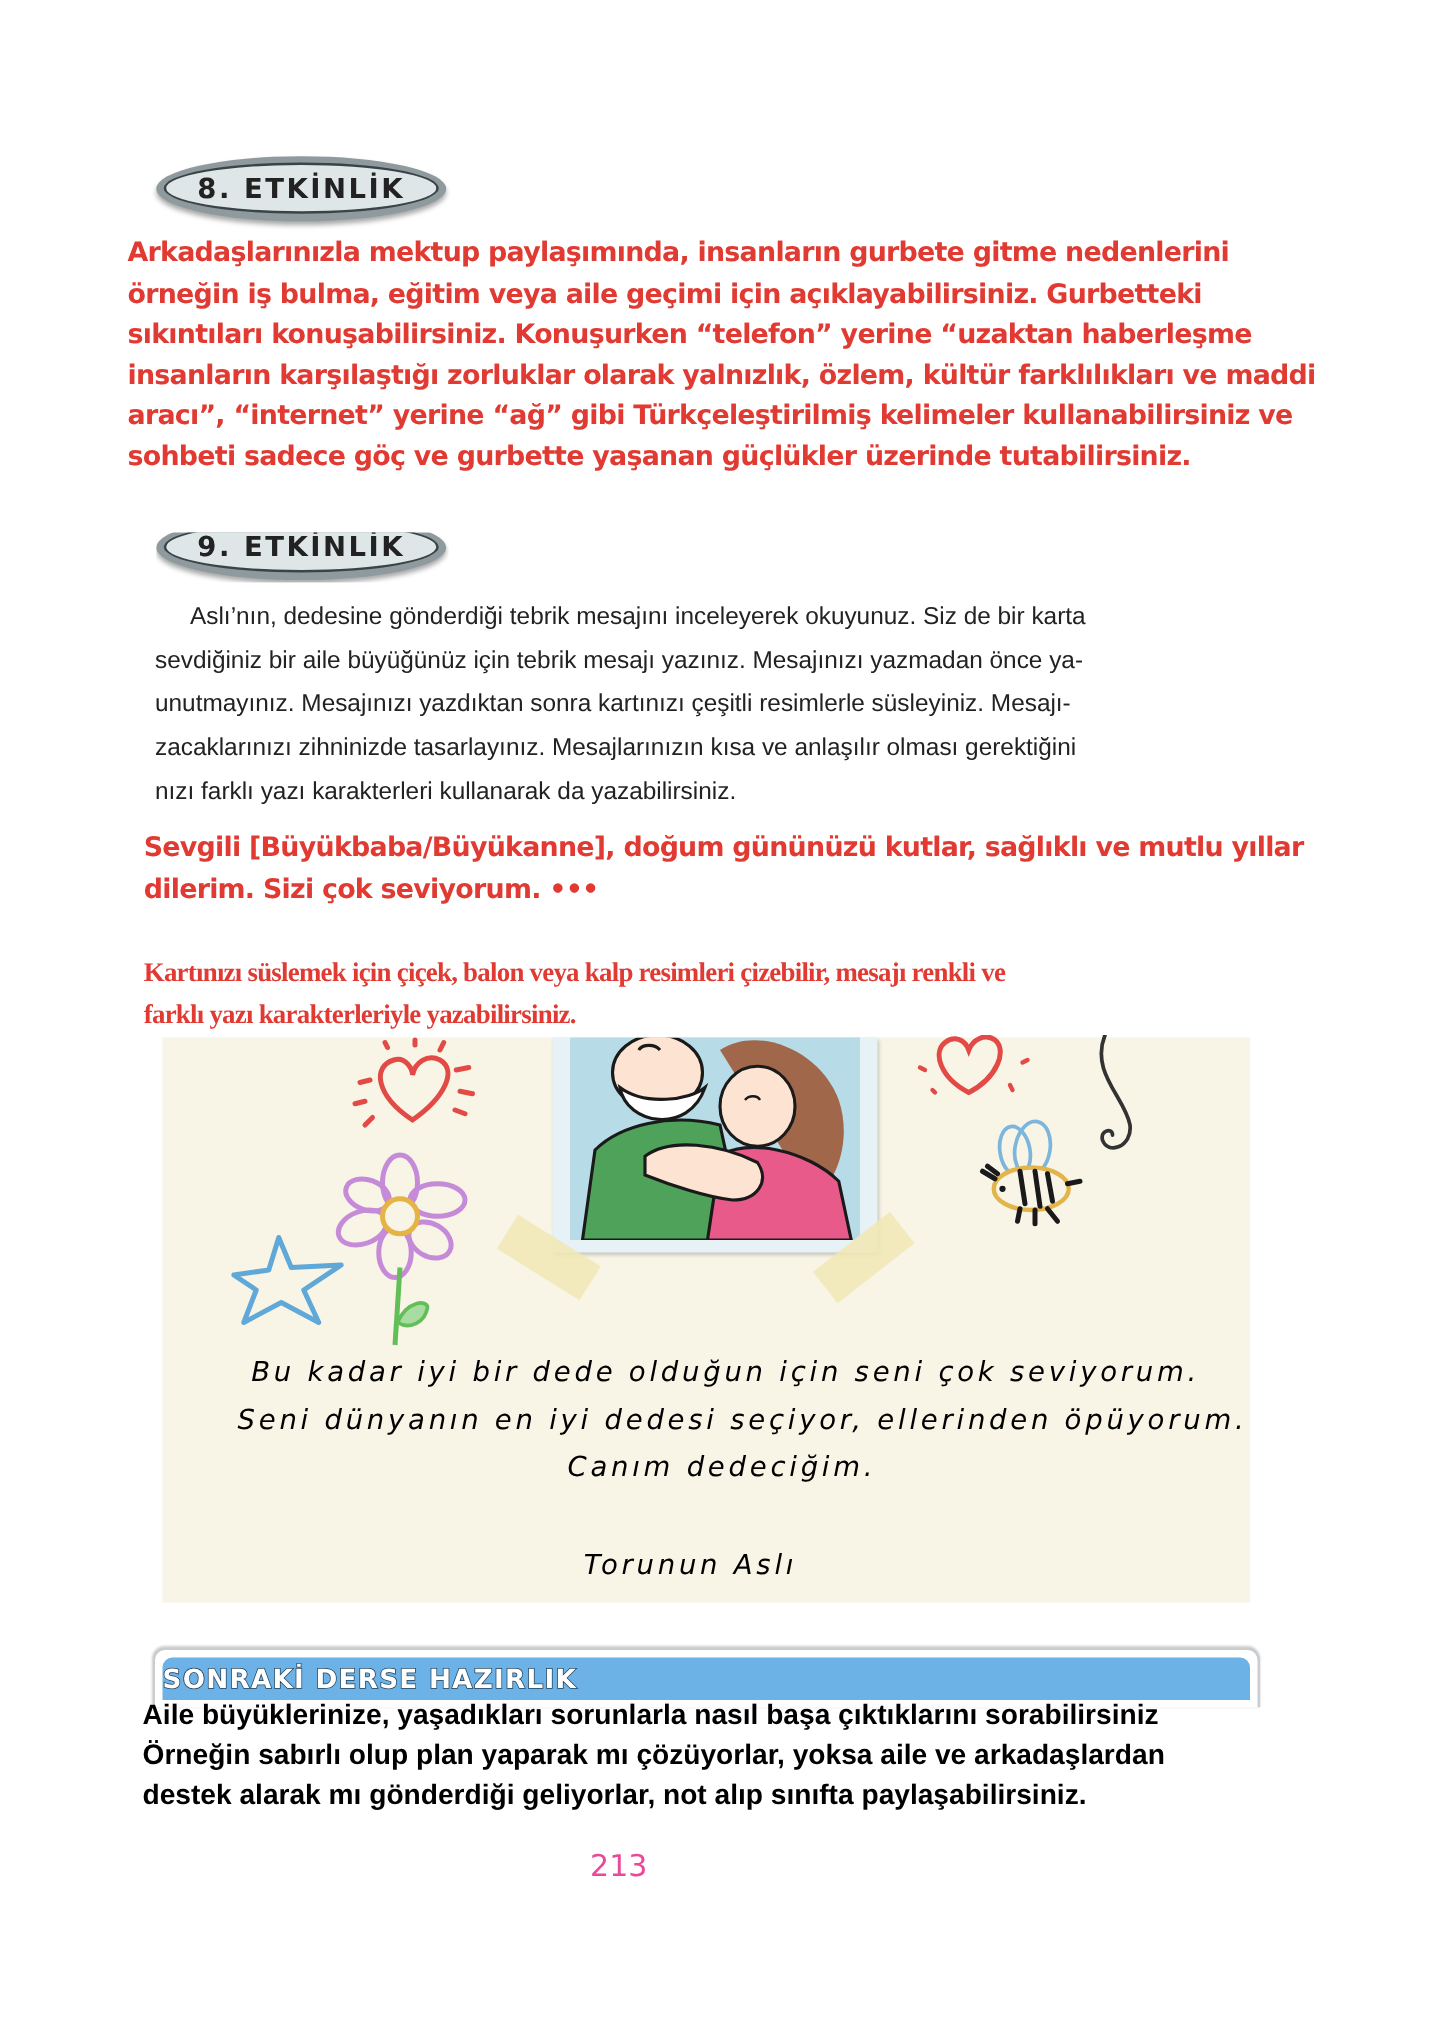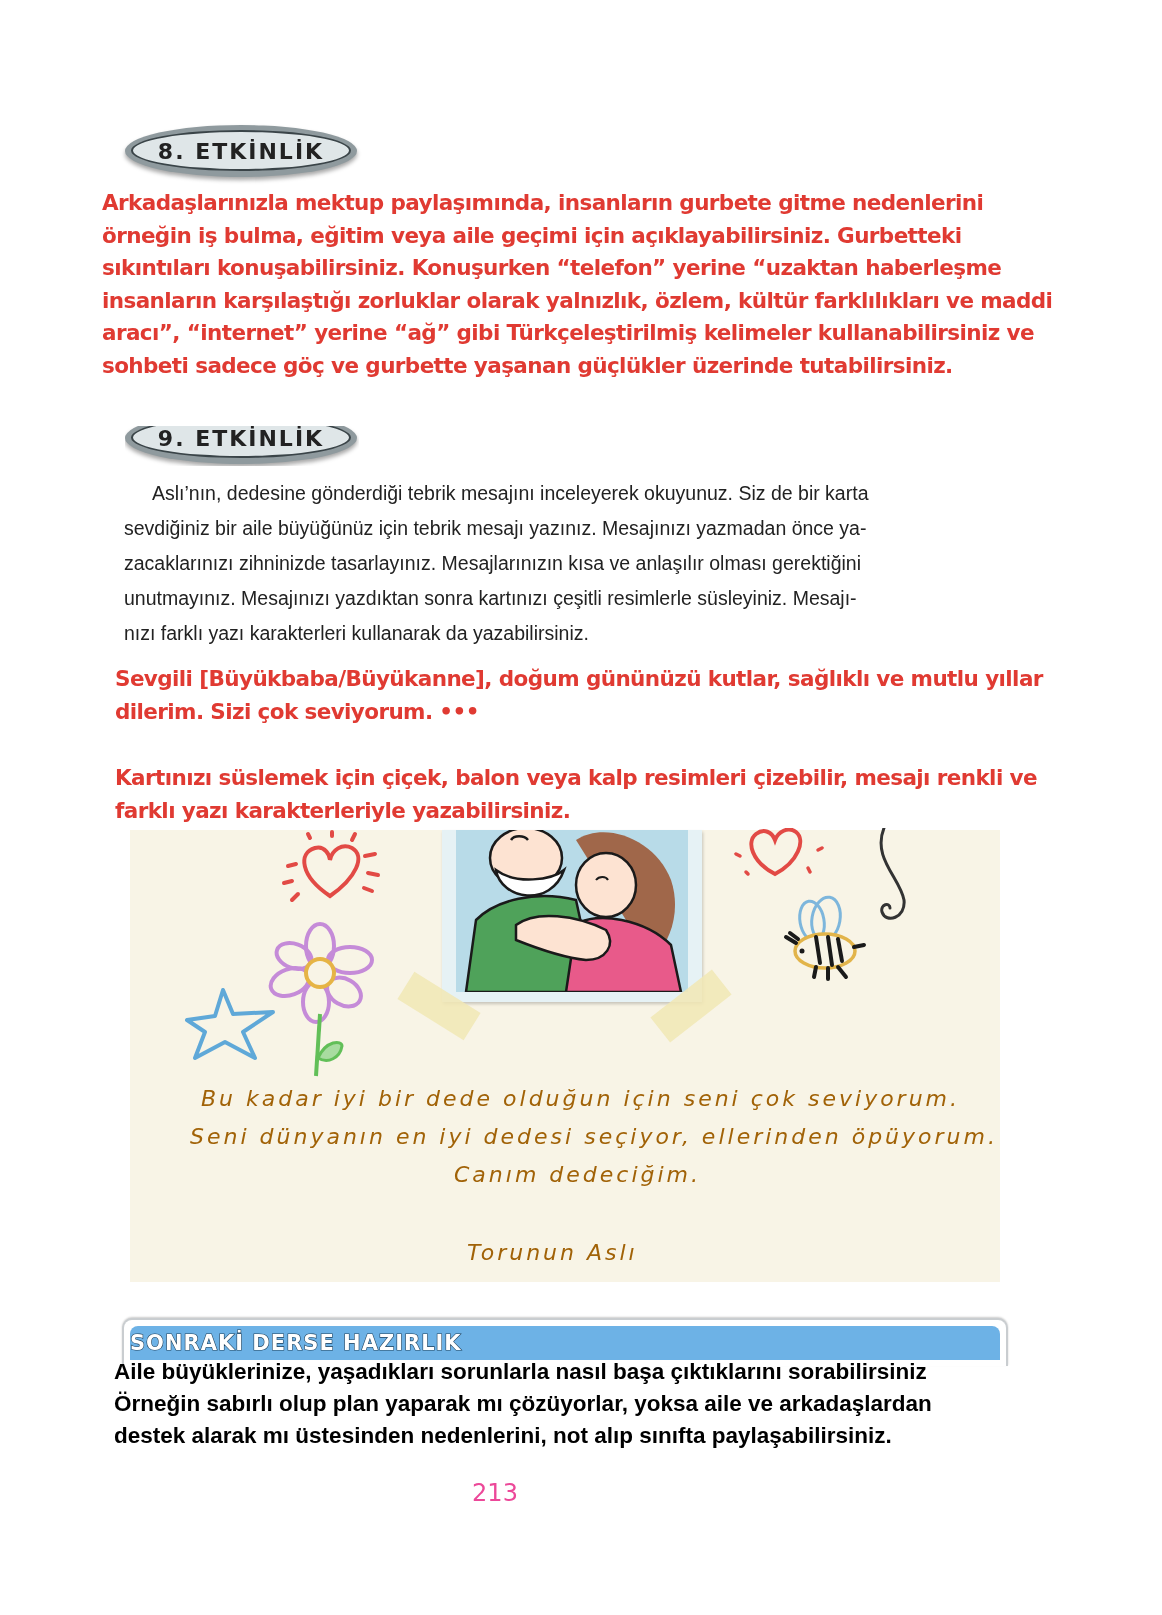--- a/index.html
+++ b/index.html
@@ -10,21 +10,21 @@
   .badge .outer { position:absolute; inset:0; border-radius:50%; background:#8f9a9e; box-shadow:0 3px 4px rgba(0,0,0,0.35); }
   .badge .inner { position:absolute; left:6px; top:5px; right:6px; bottom:6px; border-radius:50%; background:#dfe6e8; border:2px solid #3a4448; box-sizing:border-box; }
   .badge .label { position:absolute; left:0; right:0; top:0; bottom:0; display:flex; align-items:center; justify-content:center;
     font-family:"DejaVu Sans", sans-serif; font-weight:bold; font-size:22px; letter-spacing:2px; color:#222; }
 
   .red-bold { color:#e03a32; font-family:"DejaVu Sans", sans-serif; font-weight:bold; font-size:21.5px; line-height:32.5px; letter-spacing:-0.6px; }
   .body-text { color:#222; font-family:"Liberation Sans", sans-serif; font-size:19.5px; line-height:35px; }
   .red-arial { color:#000000; font-family:"Liberation Sans", sans-serif; font-weight:bold; font-size:22.5px; line-height:32px; }
 
   .card { position:absolute; left:130px; top:830px; width:870px; height:452px; background:#f8f4e6; }
-  .hand { position:absolute; font-family:"DejaVu Sans", sans-serif; font-size:22px; letter-spacing:3px; color:#a16207; font-style:italic; font-weight:200; }
+  .hand { position:absolute; font-family:"DejaVu Sans", sans-serif; font-size:22px; letter-spacing:3px; color:#000000; font-style:italic; font-weight:200; }
 
   .photo { position:absolute; left:442px; top:830px; width:260px; height:172px; background:#e6f2f5; box-shadow:1px 2px 3px rgba(0,0,0,0.2); }
   .photo .inner { position:absolute; left:14px; top:0; right:14px; bottom:10px; background:#b8dbe8; overflow:hidden; }
 
   .sonraki { position:absolute; left:122px; top:1318px; width:882px; height:46px; border-radius:10px 10px 0 0; background:#ffffff; border:2px solid #c9cdd0; border-bottom:none; box-shadow:0 -1px 2px rgba(0,0,0,0.2); }
   .sonraki .bar { position:absolute; left:6px; top:6px; right:6px; height:34px; border-radius:8px 8px 0 0; background:#6db2e6; display:flex; align-items:center; }
   .sonraki .title { font-family:"DejaVu Sans", sans-serif; font-weight:bold; font-size:21px; color:#ffffff; letter-spacing:1px;
     -webkit-text-stroke:1.2px #1d3d57; paint-order:stroke fill; }
 
   .page-num { position:absolute; left:0; width:990px; top:1479px; text-align:center; font-family:"DejaVu Sans", sans-serif; font-size:24px; color:#ec4899; }
@@ -51,30 +51,30 @@
   <div class="badge" style="left:0; top:-14px;">
     <div class="outer"></div>
       <div class="inner"></div>
     <div class="label">9. ETKİNLİK</div>
   </div>
 </div>
 
 <div class="abs body-text" style="left:124px; top:476px; width:900px;">
   <div style="text-indent:28px;">Aslı’nın, dedesine gönderdiği tebrik mesajını inceleyerek okuyunuz. Siz de bir karta</div>
   <div>sevdiğiniz bir aile büyüğünüz için tebrik mesajı yazınız. Mesajınızı yazmadan önce ya-</div>
+  <div>unutmayınız. Mesajınızı yazdıktan sonra kartınızı çeşitli resimlerle süsleyiniz. Mesajı-</div>
   <div>zacaklarınızı zihninizde tasarlayınız. Mesajlarınızın kısa ve anlaşılır olması gerektiğini</div>
-  <div>unutmayınız. Mesajınızı yazdıktan sonra kartınızı çeşitli resimlerle süsleyiniz. Mesajı-</div>
   <div>nızı farklı yazı karakterleri kullanarak da yazabilirsiniz.</div>
 </div>
 
 <div class="abs red-bold" style="left:115px; top:663px; width:1000px;">
   <div>Sevgili [Büyükbaba/Büyükanne], doğum gününüzü kutlar, sağlıklı ve mutlu yıllar</div>
   <div>dilerim. Sizi çok seviyorum. •••</div>
 </div>
-<div class="abs red-bold" style="left:115px; top:762px; width:1000px;">
+<div class="abs red-bold" style="left:115px; top:762px; width:1000px;font-family:Liberation Serif, serif;">
   <div>Kartınızı süslemek için çiçek, balon veya kalp resimleri çizebilir, mesajı renkli ve</div>
   <div>farklı yazı karakterleriyle yazabilirsiniz.</div>
 </div>
 
 <div class="card"></div>
 
 <svg class="abs" style="left:270px; top:828px;" width="120" height="85">
   <path d="M60 68 C 30 48, 28 25, 45 20 C 55 17, 60 28, 60 32 C 62 22, 72 15, 82 20 C 96 28, 86 50, 60 68 Z" fill="none" stroke="#e24a45" stroke-width="4" stroke-linecap="round"></path>
   <g stroke="#e24a45" stroke-width="4" stroke-linecap="round">
     <line x1="18" y1="38" x2="26" y2="36"></line>
@@ -165,16 +165,16 @@
 
 <div class="sonraki">
   <div class="bar">
     <span class="title">SONRAKİ DERSE HAZIRLIK</span>
   </div>
 </div>
 
 <div class="abs red-arial" style="left:114px; top:1356px; width:980px; white-space:nowrap; overflow:hidden;">
   <div>Aile büyüklerinize, yaşadıkları sorunlarla nasıl başa çıktıklarını sorabilirsiniz</div>
   <div>Örneğin sabırlı olup plan yaparak mı çözüyorlar, yoksa aile ve arkadaşlardan</div>
-  <div>destek alarak mı üstesinden nedenlerini, not alıp sınıfta paylaşabilirsiniz.</div>
+  <div>destek alarak mı gönderdiği geliyorlar, not alıp sınıfta paylaşabilirsiniz.</div>
 </div>
 
 <div class="page-num">213</div>
 
 </body></html>

